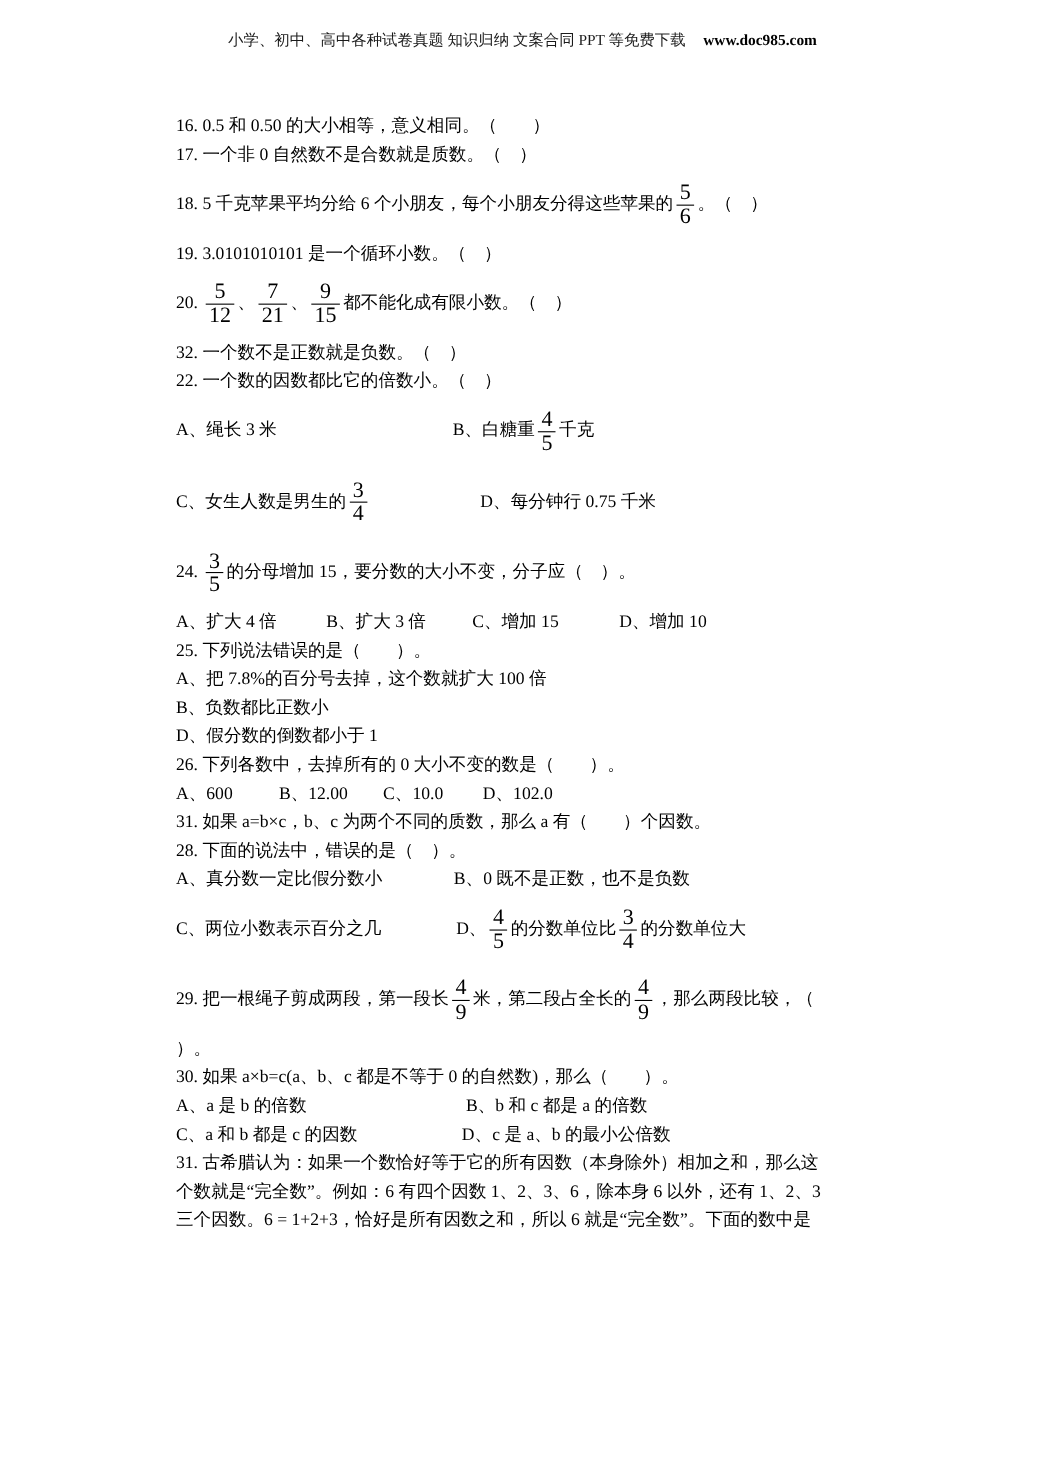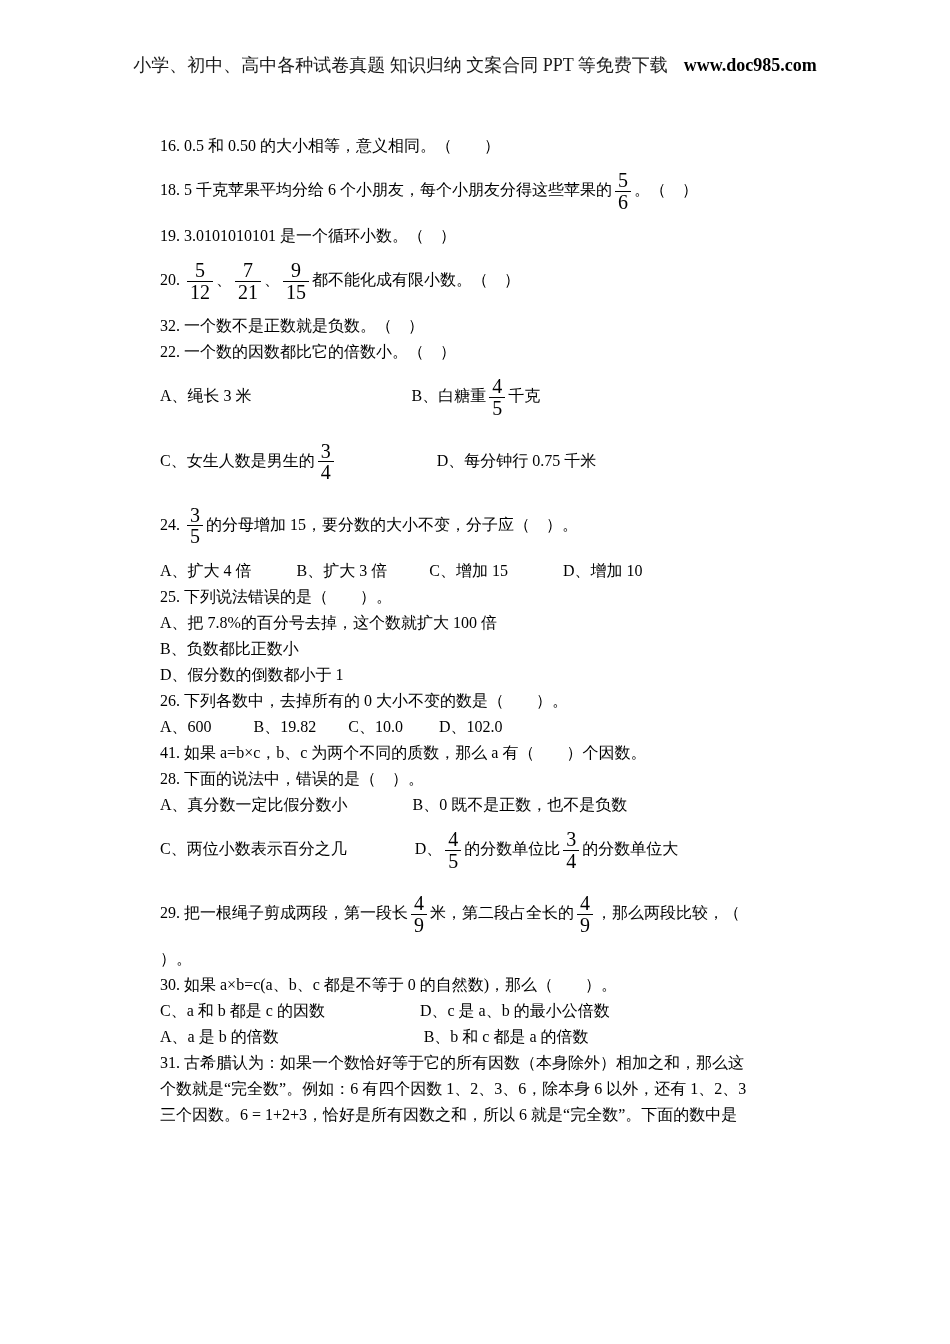--- a/index.html
+++ b/index.html
@@ -11,23 +11,23 @@
     font-family: "Liberation Serif", "DejaVu Serif", serif;
     color: #000;
   }
   .page {
     width: 950px;
     height: 1344px;
     background: #fff;
     position: relative;
   }
   .header {
-    padding-top: 53px;
+    padding-top: 28px;
     text-align: center;
-    font-size: 18px;
+    font-size: 14px;
     color: #1a1a1a;
     white-space: nowrap;
   }
   .header .site {
     font-weight: bold;
     margin-left: 16px;
     color: #000;
   }
   .doc-body {
     margin: 56px 160px 0 160px;
@@ -61,20 +61,21 @@
 </style>
 </head>
 <body>
 
 <div class="page">
   <div class="header">
     <span>小学、初中、高中各种试卷真题 知识归纳 文案合同 PPT 等免费下载</span><span class="site">www.doc985.com</span>
   </div>
   <div class="doc-body">
       <div class="line"><span>16. 0.5 和 0.50 的大小相等，意义相同。（　　）</span></div>
+      <div class="line"><span>17. 一个非 0 自然数不是合数就是质数。（　）</span></div>
       <div class="line has-frac"><span>18. 5 千克苹果平均分给 6 个小朋友，每个小朋友分得这些苹果的</span><span class="frac">
           <span class="num">5</span>
           <span class="den">6</span>
         </span><span>。（　）</span></div>
       <div class="line"><span>19. 3.0101010101 是一个循环小数。（　）</span></div>
       <div class="line has-frac"><span>20. </span><span class="frac">
           <span class="num">5</span>
           <span class="den">12</span>
         </span><span>、</span><span class="frac">
           <span class="num">7</span>
@@ -96,39 +97,39 @@
       <div class="line has-frac"><span>24. </span><span class="frac">
           <span class="num">3</span>
           <span class="den">5</span>
         </span><span>的分母增加 15，要分数的大小不变，分子应（　）。</span></div>
       <div class="line"><span>A、扩大 4 倍</span><span class="gap" style="width: 45px;"></span><span>B、扩大 3 倍</span><span class="gap" style="width: 42px;"></span><span>C、增加 15</span><span class="gap" style="width: 55px;"></span><span>D、增加 10</span></div>
       <div class="line"><span>25. 下列说法错误的是（　　）。</span></div>
       <div class="line"><span>A、把 7.8%的百分号去掉，这个数就扩大 100 倍</span></div>
       <div class="line"><span>B、负数都比正数小</span></div>
       <div class="line"><span>D、假分数的倒数都小于 1</span></div>
       <div class="line"><span>26. 下列各数中，去掉所有的 0 大小不变的数是（　　）。</span></div>
-      <div class="line"><span>A、600</span><span class="gap" style="width: 42px;"></span><span>B、19.82</span><span class="gap" style="width: 32px;"></span><span>C、10.0</span><span class="gap" style="width: 36px;"></span><span>D、102.0</span></div>
-      <div class="line"><span>41. 如果 a=b×c，b、c 为两个不同的质数，那么 a 有（　　）个因数。</span></div>
+      <div class="line"><span>A、600</span><span class="gap" style="width: 42px;"></span><span>B、12.00</span><span class="gap" style="width: 32px;"></span><span>C、10.0</span><span class="gap" style="width: 36px;"></span><span>D、102.0</span></div>
+      <div class="line"><span>31. 如果 a=b×c，b、c 为两个不同的质数，那么 a 有（　　）个因数。</span></div>
       <div class="line"><span>28. 下面的说法中，错误的是（　）。</span></div>
       <div class="line"><span>A、真分数一定比假分数小</span><span class="gap" style="width: 65px;"></span><span>B、0 既不是正数，也不是负数</span></div>
       <div class="line has-frac"><span>C、两位小数表示百分之几</span><span class="gap" style="width: 68px;"></span><span>D、</span><span class="frac">
           <span class="num">4</span>
           <span class="den">5</span>
         </span><span>的分数单位比</span><span class="frac">
           <span class="num">3</span>
           <span class="den">4</span>
         </span><span>的分数单位大</span></div>
       <div class="line has-frac"><span>29. 把一根绳子剪成两段，第一段长</span><span class="frac">
           <span class="num">4</span>
           <span class="den">9</span>
         </span><span>米，第二段占全长的</span><span class="frac">
           <span class="num">4</span>
           <span class="den">9</span>
         </span><span>，那么两段比较，（</span></div>
       <div class="line"><span>）。</span></div>
       <div class="line"><span>30. 如果 a×b=c(a、b、c 都是不等于 0 的自然数)，那么（　　）。</span></div>
+      <div class="line"><span>A、a 是 b 的倍数</span><span class="gap" style="width: 145px;"></span><span>B、b 和 c 都是 a 的倍数</span></div>
       <div class="line"><span>C、a 和 b 都是 c 的因数</span><span class="gap" style="width: 95px;"></span><span>D、c 是 a、b 的最小公倍数</span></div>
-      <div class="line"><span>A、a 是 b 的倍数</span><span class="gap" style="width: 145px;"></span><span>B、b 和 c 都是 a 的倍数</span></div>
       <div class="line"><span>31. 古希腊认为：如果一个数恰好等于它的所有因数（本身除外）相加之和，那么这</span></div>
       <div class="line"><span>个数就是“完全数”。例如：6 有四个因数 1、2、3、6，除本身 6 以外，还有 1、2、3</span></div>
       <div class="line"><span>三个因数。6 = 1+2+3，恰好是所有因数之和，所以 6 就是“完全数”。下面的数中是</span></div>
     </div>
 </div>
 
 </body></html>

